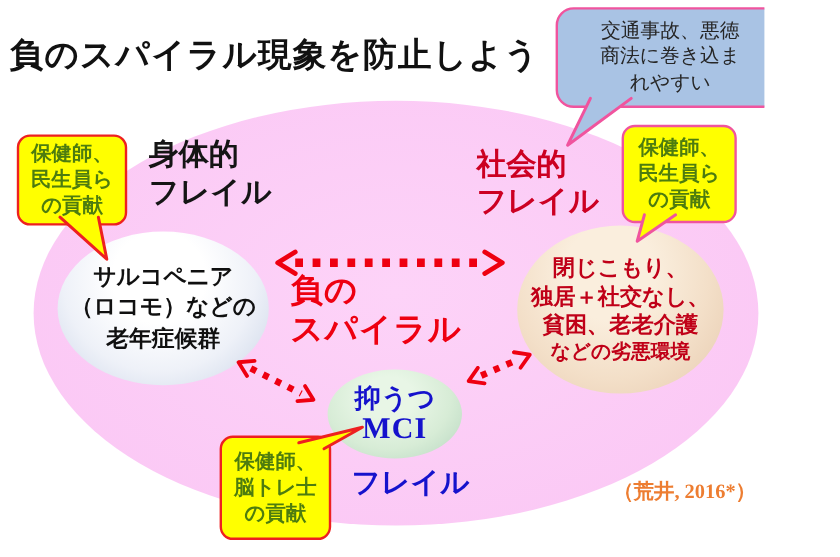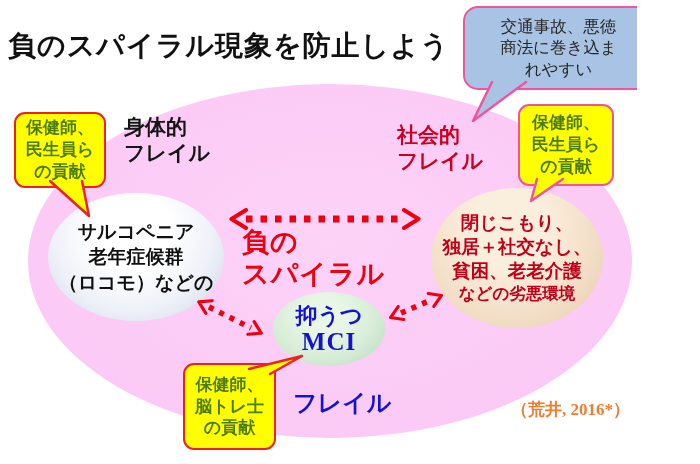--- a/index.html
+++ b/index.html
@@ -15,26 +15,26 @@
   .big-ellipse{left:28px;top:84px;width:604px;height:354px;border-radius:50%;
     background:radial-gradient(ellipse at 50% 45%,#fdd3f8 0%,#fbc9f5 75%,#f9c3f2 100%);z-index:1;}
 
   .node{border-radius:50%;z-index:2;display:flex;flex-direction:column;justify-content:center;
     align-items:center;text-align:center;font-weight:bold;}
   .node-left{left:48px;top:193px;width:176px;height:128px;color:#101010;font-size:19px;line-height:1.32;
     background:radial-gradient(ellipse at 48% 30%,#ffffff 30%,#eef1f8 62%,#c8d3e6 100%);}
   .node-right{left:431px;top:188px;width:172px;height:140px;color:#c00018;font-size:18.5px;line-height:1.3;
     background:radial-gradient(ellipse at 45% 28%,#faeedd 28%,#f3dfc8 62%,#e6c9ae 100%);}
   .node-right .small{font-size:16.5px;}
-  .node-bottom{left:273px;top:292px;width:112px;height:74px;color:#1512cc;
+  .node-bottom{left:273px;top:308px;width:112px;height:74px;color:#1512cc;
     background:radial-gradient(ellipse at 45% 32%,#e8f6e6 25%,#d7ecd6 60%,#b5d5bf 100%);}
   .node-bottom .jp{font-size:22px;line-height:1.15;}
   .node-bottom .mci{font-family:"Liberation Serif","DejaVu Serif",serif;font-size:25px;line-height:1.1;letter-spacing:1px;}
 
-  .frail-label{font-weight:bold;font-size:21px;line-height:1.22;z-index:3;}
+  .frail-label{font-weight:bold;font-size:25px;line-height:1.22;z-index:3;}
   .lab-physical{left:124px;top:114px;color:#151515;}
   .lab-social{left:397px;top:122px;color:#cc0022;}
   .lab-mental{left:293px;top:389px;color:#1512cc;font-size:24px;line-height:1.15;}
 
   .spiral{left:242px;top:226px;width:162px;text-align:left;color:#ee0011;
     font-weight:bold;font-size:27px;line-height:1.2;z-index:3;letter-spacing:1px;}
 
   .callout{z-index:4;display:flex;flex-direction:column;justify-content:center;align-items:center;
     text-align:center;border-radius:11px;font-weight:bold;}
   .co-yellow{background:#ffff00;color:#4d7c0f;font-size:17px;line-height:1.28;}
@@ -72,22 +72,22 @@
     <span class="line">フレイル</span>
   </div>
 
   <div class="abs spiral">
     <span class="line">負の</span>
     <span class="line">スパイラル</span>
   </div>
 
   <div class="abs node node-left">
     <span class="line">サルコペニア</span>
+    <span class="line">（ロコモ）などの</span>
     <span class="line">老年症候群</span>
-    <span class="line">（ロコモ）などの</span>
   </div>
 
   <div class="abs node node-right">
     <span class="line">閉じこもり、</span>
     <span class="line">独居＋社交なし、</span>
     <span class="line">貧困、老老介護</span>
     <span class="line small">などの劣悪環境</span>
   </div>
 
   <div class="abs node node-bottom">

